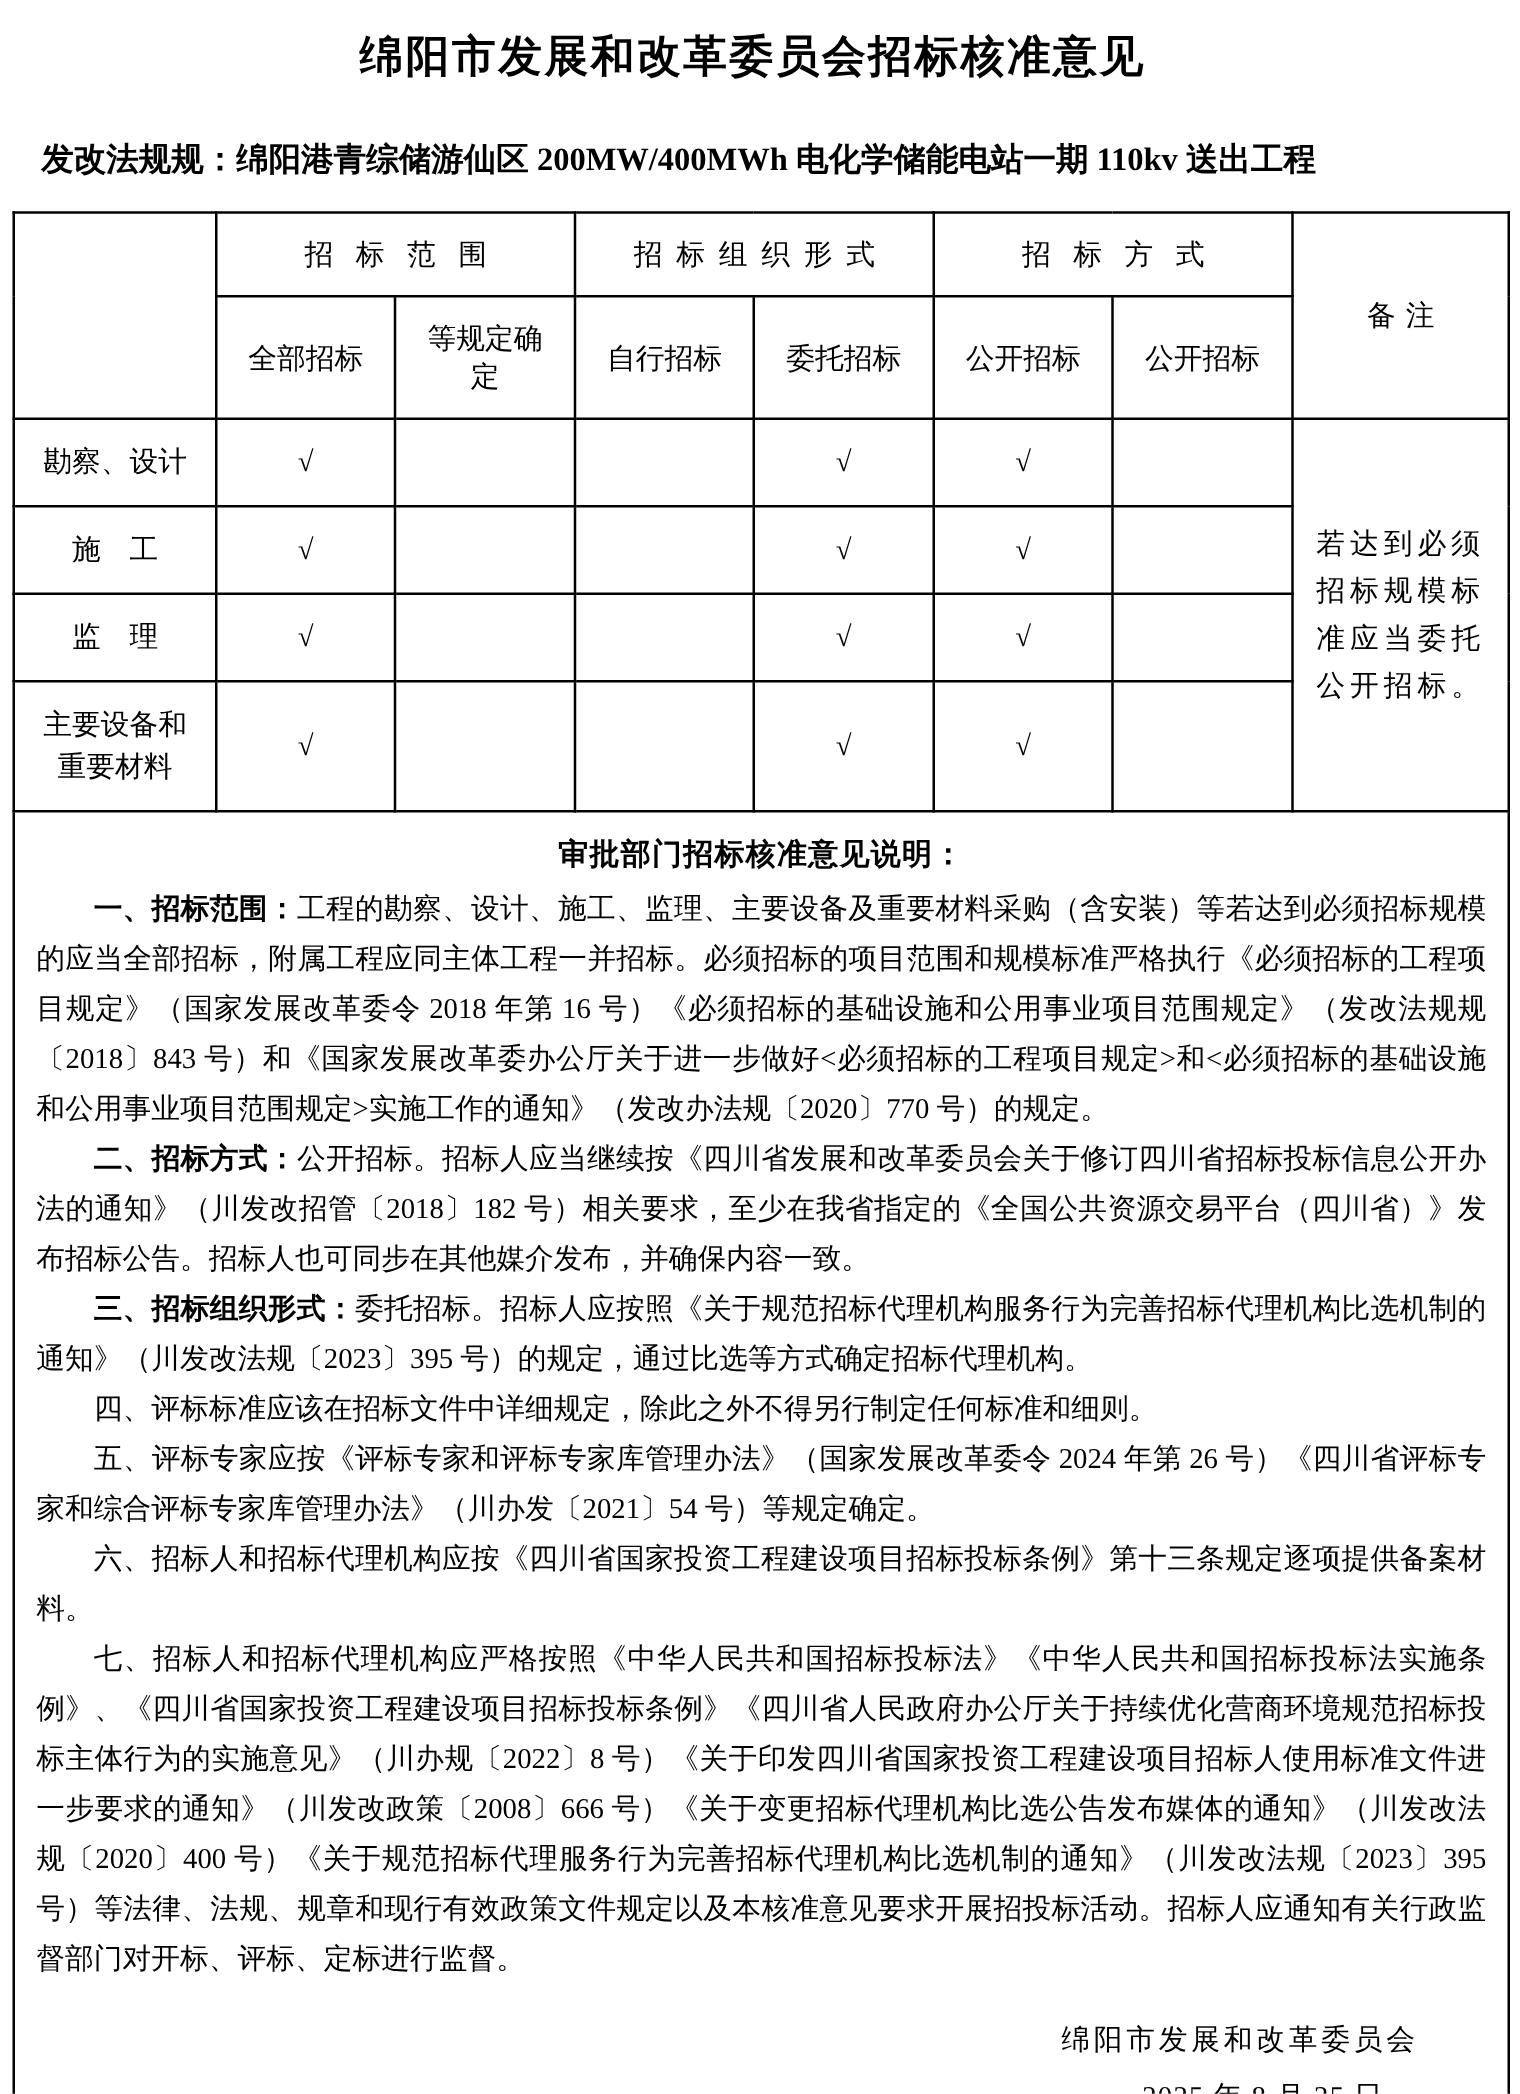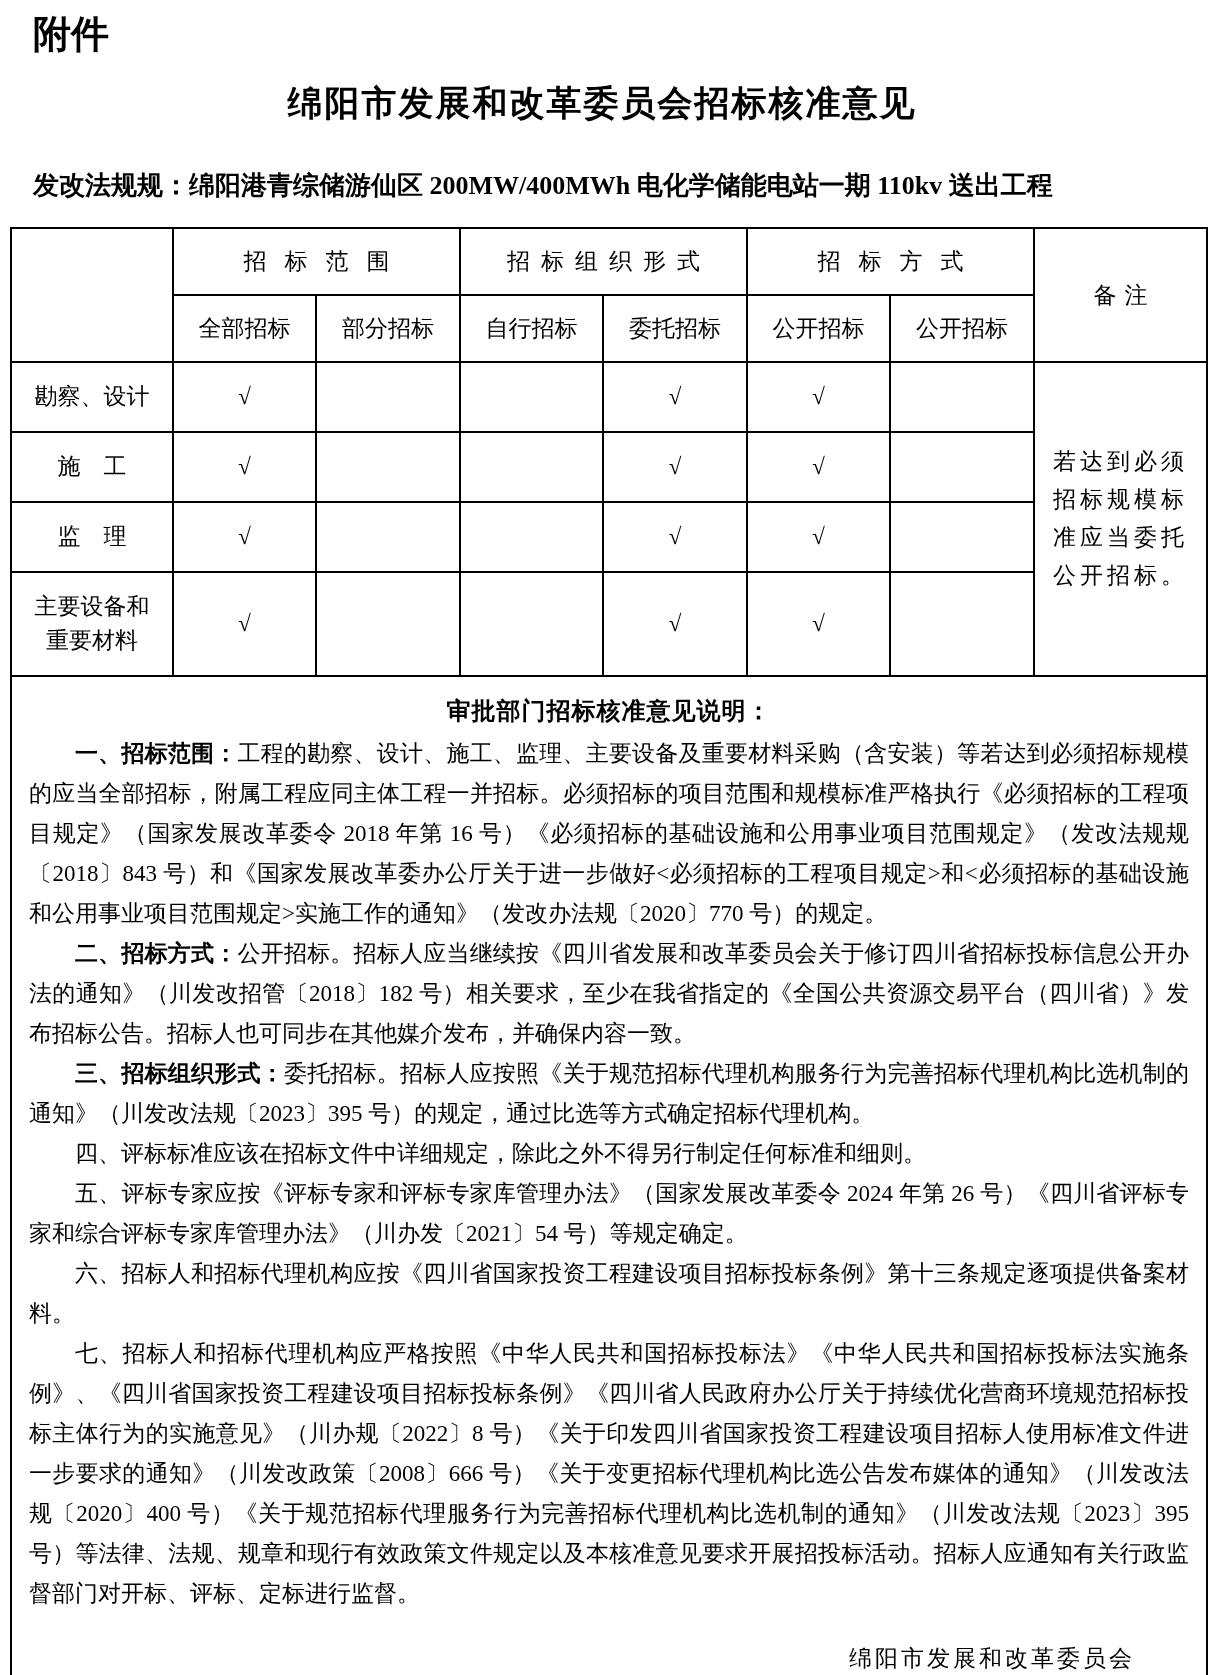--- a/index.html
+++ b/index.html
@@ -73,21 +73,20 @@
   .sig-date {
     margin-top: 12px; text-align: right; padding-right: 82px;
     font-size: 23px; letter-spacing: 1px; line-height: 34px;
   }
 </style>
 </head>
 <body>
 
 <div class="page">
 
-  <div class="attachment">附件</div>
 
   <div class="doc-title">绵阳市发展和改革委员会招标核准意见</div>
 
   <div class="project-line"><span>发改法规规：</span><span>绵阳港青综储游仙区 200MW/400MWh 电化学储能电站一期 110kv 送出工程</span></div>
 
   <table class="approval-table">
     <colgroup>
       <col style="width:162px">
       <col style="width:143px">
         <col style="width:144px">
@@ -100,21 +99,21 @@
     <tbody>
         <tr style="height:57px">
       <td rowspan="2"></td>
       <td colspan="2" class="gh sp-wide">招标范围</td>
       <td colspan="2" class="gh sp-mid">招标组织形式</td>
       <td colspan="2" class="gh sp-wide">招标方式</td>
       <td rowspan="2" class="gh sp-small">备注</td>
     </tr>
     <tr style="height:57px">
       <td class="sub-th">全部招标</td>
-      <td class="sub-th">部分招标</td>
+      <td class="sub-th">等规定确定</td>
       <td class="sub-th">自行招标</td>
       <td class="sub-th">委托招标</td>
       <td class="sub-th">公开招标</td>
       <td class="sub-th">公开招标</td>
     </tr>
     <tr style="height:60px">
       <td class="row-label">勘察、设计</td>
       <td class="check-cell">√</td>
       <td class="check-cell"></td>
       <td class="check-cell"></td>

